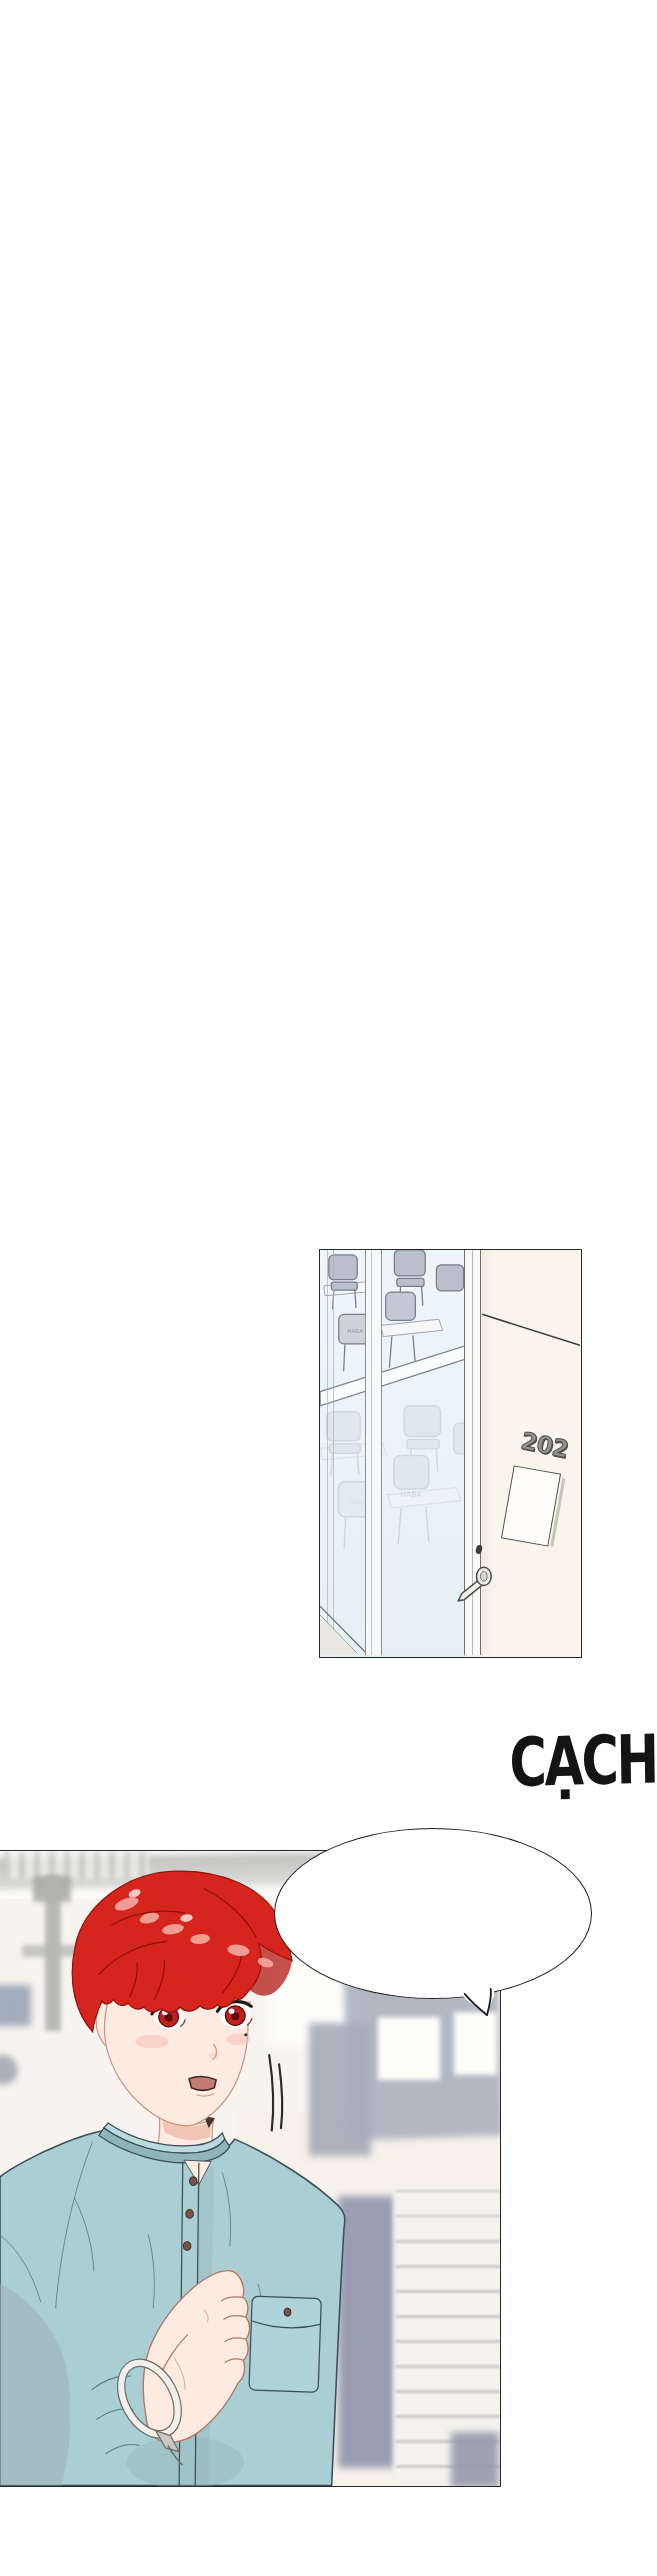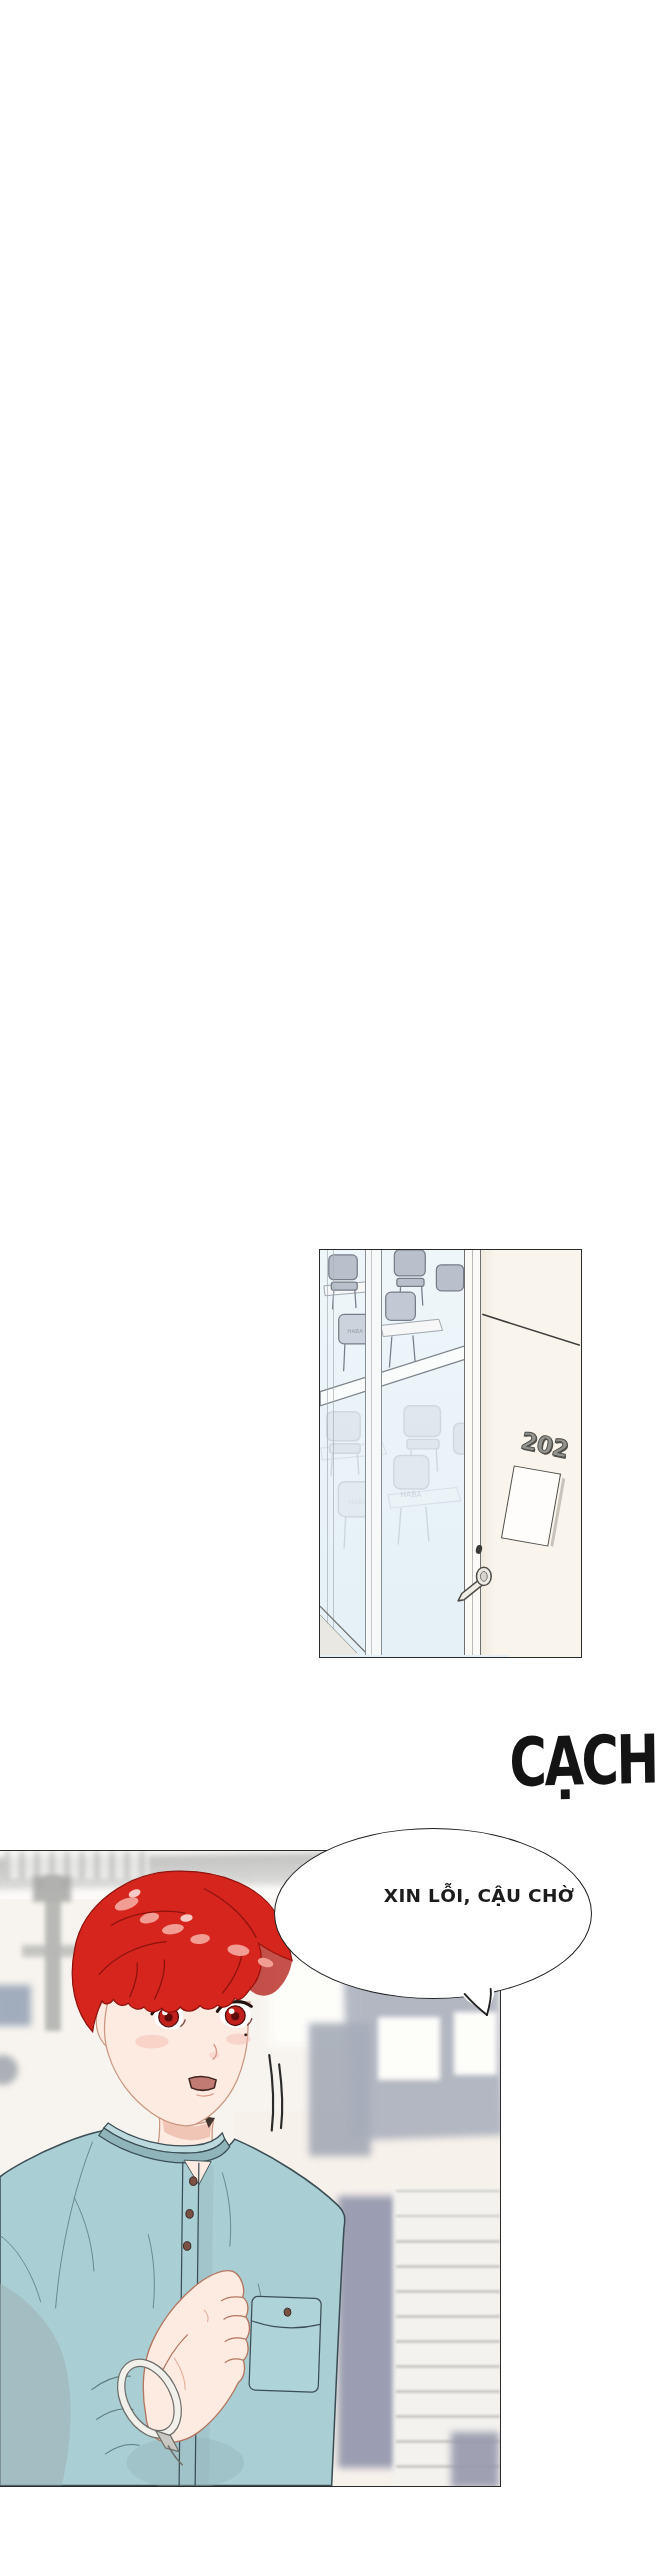--- a/index.html
+++ b/index.html
@@ -3,21 +3,21 @@
 <meta charset="utf-8">
 <style>
   html,body{margin:0;padding:0;background:#ffffff;}
   .page{position:relative;width:658px;height:2576px;background:#ffffff;overflow:hidden;
         font-family:"DejaVu Sans", sans-serif;}
 
   
   .door-panel{position:absolute;left:319px;top:1249px;width:263px;height:409px;
     box-sizing:border-box;border:1.9px solid #2a2a2a;background:#f8f3eb;overflow:hidden;z-index:1;}
   .glass{position:absolute;left:0;top:0;width:145px;height:454px;
-    background:linear-gradient(180deg,#eef6f9 0%,#e9f3f8 45%,#e4f0f6 100%);padding-left:44px;}
+    background:linear-gradient(180deg,#eef6f9 0%,#e9f3f8 45%,#e4f0f6 100%);}
   .glass-svg{position:absolute;left:0;top:0;}
   .mullion{position:absolute;left:45px;top:0;width:17.3px;height:405px;background:#f7f8f8;
     border-left:1.2px solid #8a8f96;border-right:1.2px solid #8a8f96;box-sizing:border-box;}
   .mullion:after{content:"";position:absolute;left:5px;top:0;width:1.2px;height:100%;background:#c3c8cc;}
   .glass-edge{position:absolute;left:7.4px;top:0;width:6.2px;height:405px;
     border-left:0.9px solid #aab0b6;border-right:0.9px solid #aab0b6;box-sizing:border-box;opacity:.7;}
   .doorframe{position:absolute;left:144px;top:0;width:17.3px;height:405px;background:#fbfaf7;
     border-left:1.2px solid #6e7074;border-right:1.2px solid #6e7074;box-sizing:border-box;}
   .doorframe:after{content:"";position:absolute;left:6.8px;top:0;width:1.2px;height:100%;background:#b8b9bb;}
   .door{position:absolute;left:161px;top:0;width:98px;height:405px;
@@ -279,21 +279,20 @@
         <ellipse cx="386" cy="160" rx="18" ry="9" transform="rotate(8 386 160)"></ellipse>
         <ellipse cx="430" cy="180" rx="13" ry="7" transform="rotate(16 430 180)"></ellipse>
         <ellipse cx="218" cy="68" rx="10" ry="6" fill="#f8c9c4" transform="rotate(-22 218 68)"></ellipse>
         <ellipse cx="302" cy="108" rx="10" ry="6" fill="#f8c9c4" transform="rotate(-8 302 108)"></ellipse>
       </g>
     </svg>
   </div>
 
   <div class="bubble">
     <div class="bubble-text">
-      <div>XIN LỖI, CẬU CHỜ</div>
     </div>
   </div>
   <svg class="bubble-tail" width="35" height="36" viewBox="0 0 56 58">
     <polygon points="0,8 50,4 52,16 40,50 8,26 0,18" fill="#ffffff"></polygon>
     <path d="M4,16 C16,30 30,42 40,50" fill="none" stroke="#1f1f1f" stroke-width="3" stroke-linecap="round"></path>
     <path d="M46,8 C48,22 44,36 40,50" fill="none" stroke="#1f1f1f" stroke-width="3" stroke-linecap="round"></path>
   </svg>
 
 </div>
 

